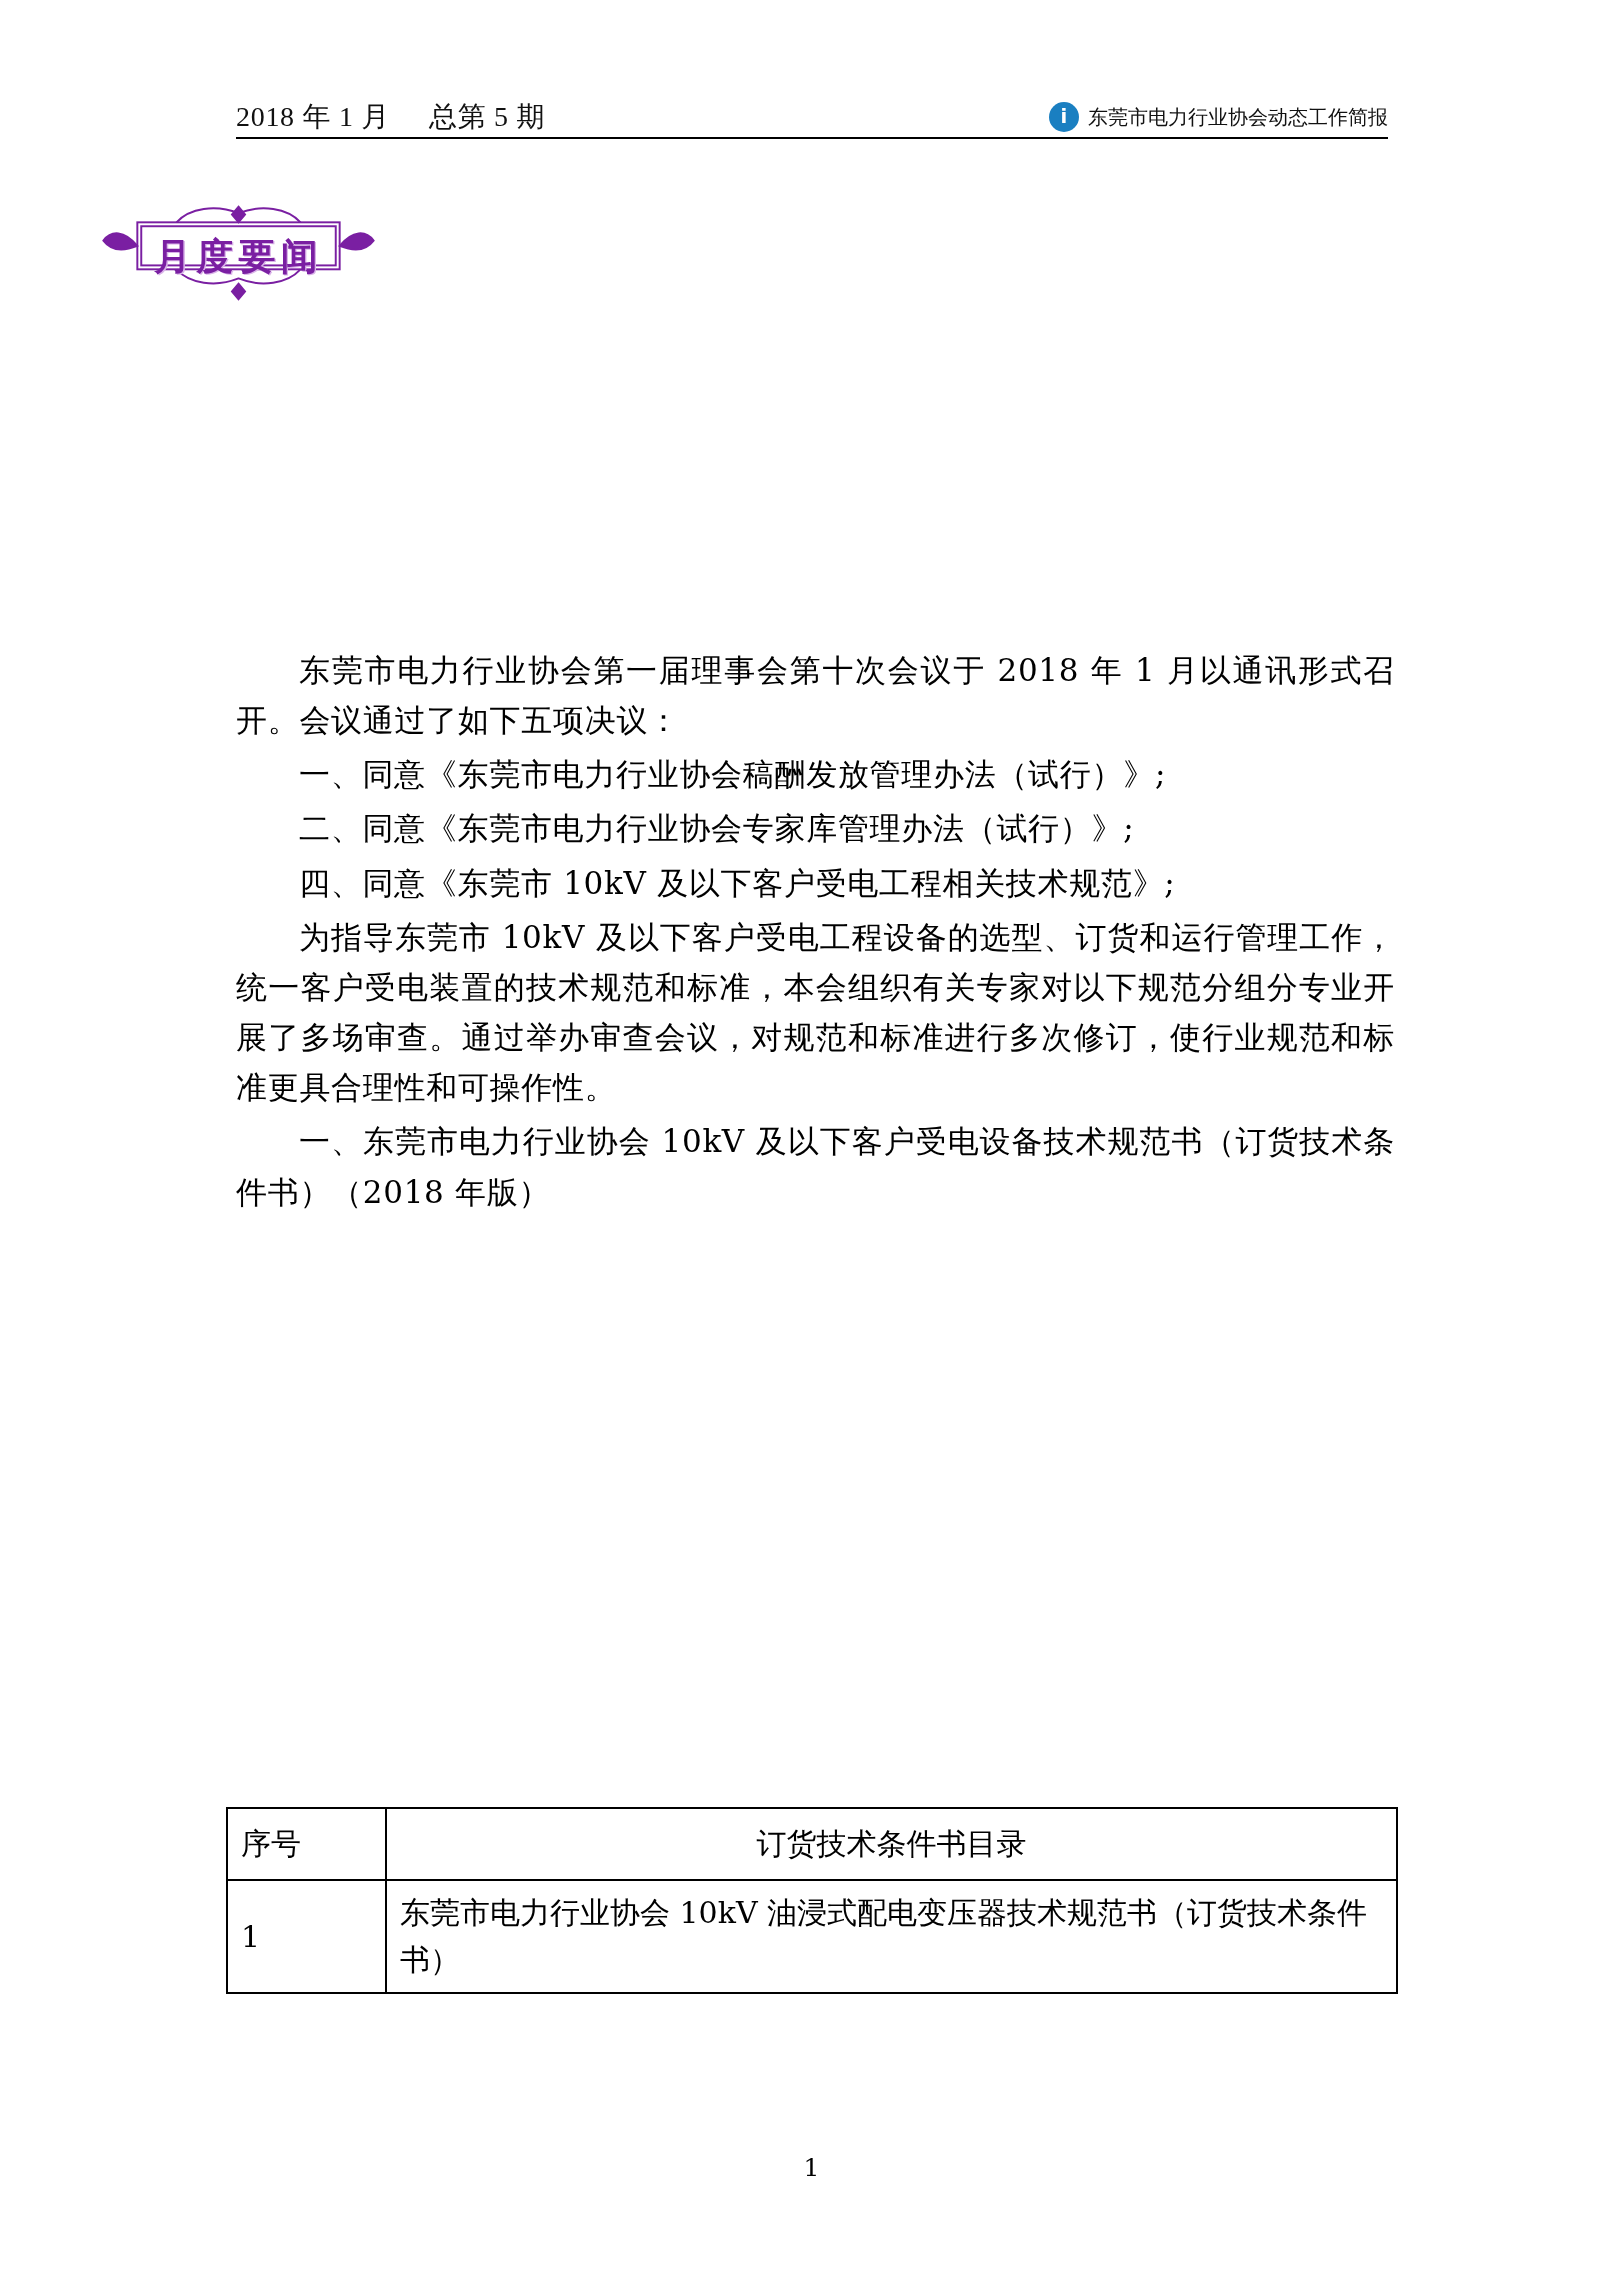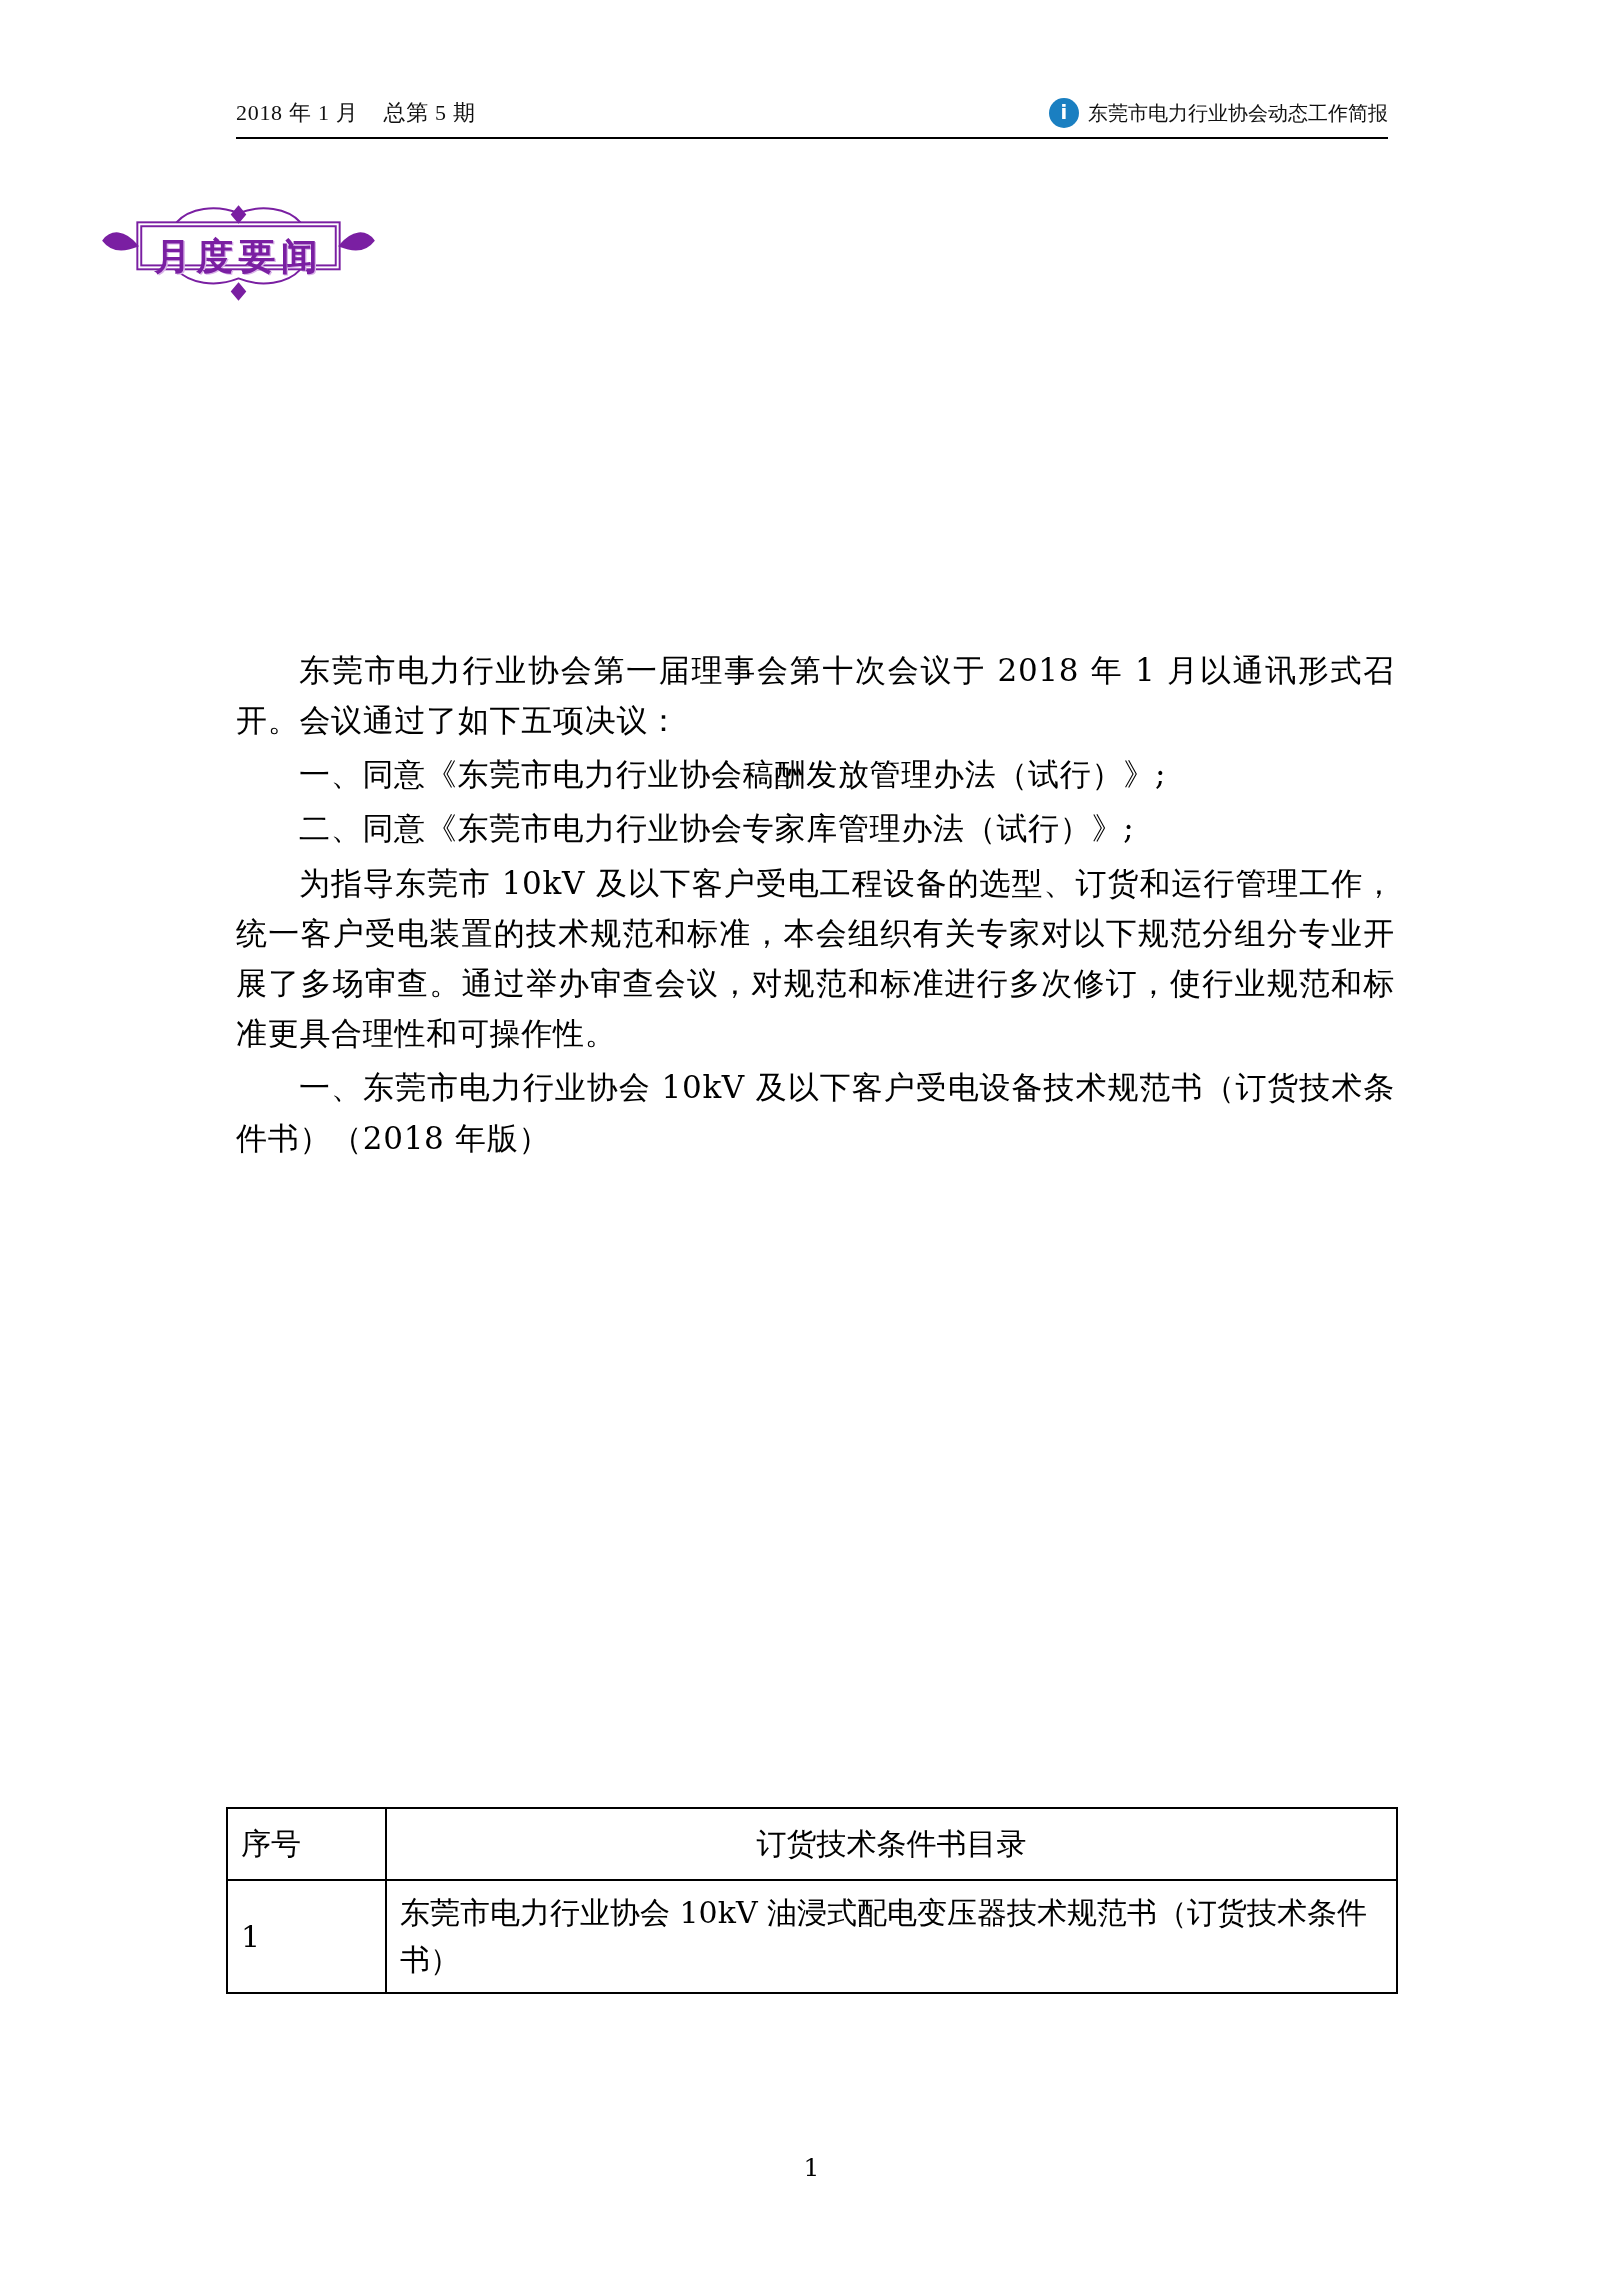--- a/index.html
+++ b/index.html
@@ -32,23 +32,23 @@
     display: flex;
     align-items: center;
     justify-content: space-between;
     font-family: "DejaVu Sans", sans-serif;
     font-size: 19.6px;
     color: #111;
   }
   .header-left {
     display: flex;
     align-items: baseline;
-    gap: 25px;
+    gap: 39px;
     font-family: "Liberation Serif", serif;
-    font-size: 22px;
+    font-size: 28px;
     letter-spacing: 0.7px;
   }
   .header-right {
     display: flex;
     align-items: center;
     gap: 9.2px;
     font-family: "Liberation Serif", serif;
     font-size: 20px;
   }
   .logo-circle {
@@ -205,20 +205,21 @@
       </g>
     </svg>
     <div class="badge-text">月度要闻</div>
   </div>
 
 
   <div class="body">
     <p class="para">东莞市电力行业协会第一届理事会第十次会议于 2018 年 1 月以通讯形式召开。会议通过了如下五项决议：</p>
     <p class="para">一、同意《东莞市电力行业协会稿酬发放管理办法（试行）》;</p>
     <p class="para">二、同意《东莞市电力行业协会专家库管理办法（试行）》;</p>
+    <p class="para">四、同意《东莞市 10kV 及以下客户受电工程相关技术规范》;</p>
     <p class="para">为指导东莞市 10kV 及以下客户受电工程设备的选型、订货和运行管理工作，统一客户受电装置的技术规范和标准，本会组织有关专家对以下规范分组分专业开展了多场审查。通过举办审查会议，对规范和标准进行多次修订，使行业规范和标准更具合理性和可操作性。</p>
     <p class="para">一、东莞市电力行业协会 10kV 及以下客户受电设备技术规范书（订货技术条件书）（2018 年版）</p>
   </div>
 
   <table class="tbl">
     <tbody>
       <tr class="head">
         <td class="col-num">序号</td>
         <td class="col-txt">订货技术条件书目录</td>
       </tr>

